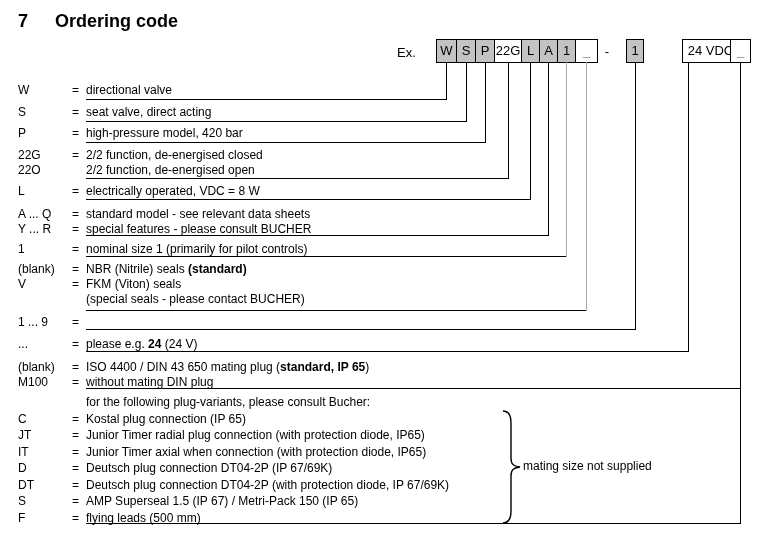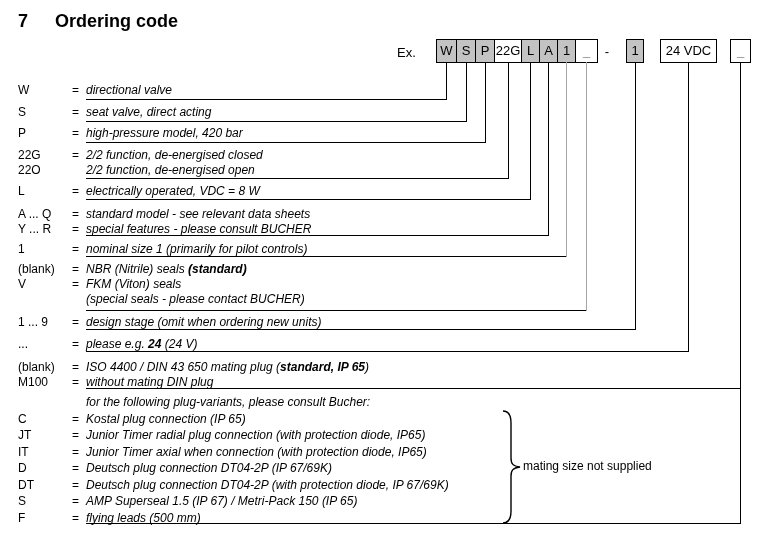--- a/index.html
+++ b/index.html
@@ -12,21 +12,21 @@
        text-align:center;font-size:13px;line-height:22px;background:#fff;}
   .box.gray{background:#c3c3c3;}
   .muted{color:#8f8f8f;}
   .dash{position:absolute;left:599px;top:44px;width:16px;text-align:center;font-size:13px;}
   .vline{position:absolute;width:1px;background:#000;top:62px;}
   .vline.grayline{background:#a6a6a6;}
   .hline{position:absolute;height:1px;background:#000;left:86px;}
   .row{position:absolute;left:0;width:762px;height:15px;font-size:12px;white-space:nowrap;}
   .lbl{position:absolute;left:18px;top:0;}
   .eq{position:absolute;left:72px;top:0;}
-  .desc{position:absolute;left:86px;top:0;font-style:italic;}
+  .desc{position:absolute;left:86px;top:0;}
   .desc b{font-weight:bold;}
   .brace{position:absolute;left:500px;top:407px;}
   .brace-note{position:absolute;left:523px;top:459px;font-size:12px;}
 </style>
 </head>
 <body>
 
 <div class="page">
 
   <span class="title-num">7</span>
@@ -36,21 +36,21 @@
   <span class="box gray" style="left:436px;width:21px;">W</span>
   <span class="box gray" style="left:456px;width:20px;">S</span>
   <span class="box gray" style="left:475px;width:20px;">P</span>
   <span class="box" style="left:494px;width:28px;">22G</span>
   <span class="box gray" style="left:521px;width:19px;">L</span>
   <span class="box gray" style="left:539px;width:19px;">A</span>
   <span class="box gray" style="left:557px;width:19px;">1</span>
   <span class="box muted" style="left:575px;width:23px;">_</span>
   <span class="dash">-</span>
   <span class="box gray" style="left:626px;width:18px;">1</span>
-  <span class="box" style="left:660px;width:57px;">24 VDC</span>
+  <span class="box" style="left:682px;width:57px;">24 VDC</span>
   <span class="box muted" style="left:730px;width:21px;">_</span>
 
   <div class="vline" style="left:446px;height:38px;"></div>
   <div class="vline" style="left:466px;height:60px;"></div>
   <div class="vline" style="left:485px;height:81px;"></div>
   <div class="vline" style="left:508px;height:117px;"></div>
   <div class="vline" style="left:530px;height:138px;"></div>
   <div class="vline" style="left:548px;height:174px;"></div>
   <div class="vline grayline" style="left:566px;height:195px;"></div>
   <div class="vline grayline" style="left:586px;height:249px;"></div>
@@ -127,21 +127,20 @@
       <span class="desc">FKM (Viton) seals</span>
     </div>
   <div class="row" style="top:292px">
       <span class="lbl"></span>
       <span class="eq"></span>
       <span class="desc">(special seals - please contact BUCHER)</span>
     </div>
   <div class="row" style="top:315px">
       <span class="lbl">1 ... 9</span>
       <span class="eq">=</span>
-      <span class="desc">design stage (omit when ordering new units)</span>
     </div>
   <div class="row" style="top:337px">
       <span class="lbl">...</span>
       <span class="eq">=</span>
       <span class="desc"><span>please e.g. </span><b>24</b><span> (24 V)</span></span>
     </div>
   <div class="row" style="top:360px">
       <span class="lbl">(blank)</span>
       <span class="eq">=</span>
       <span class="desc"><span>ISO 4400 / DIN 43 650 mating plug (</span><b>standard, IP 65</b><span>)</span></span>

